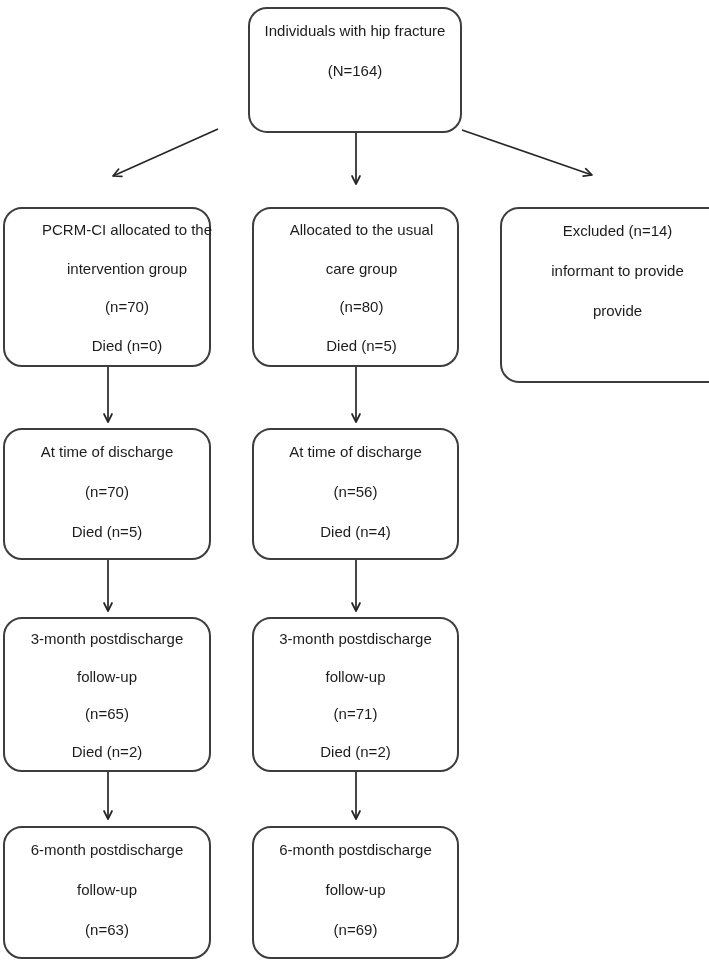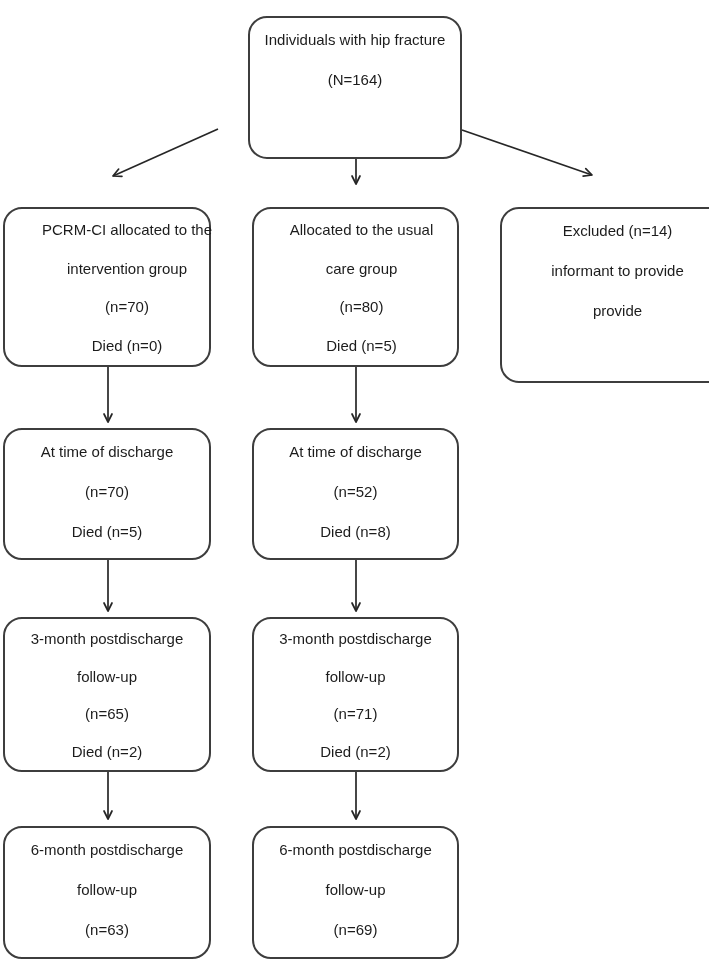--- a/index.html
+++ b/index.html
@@ -35,21 +35,21 @@
   .box .line{
     height:40px;
     display:flex;
     align-items:center;
     justify-content:center;
     font-size:15px;
     color:var(--text);
     white-space:nowrap;
   }
   
-  .b-top      {left:248px; top:7px;   width:214px; height:143px;margin-top:9px;}
+  .b-top      {left:248px; top:7px;   width:214px; height:126px;}
   .b-int-alloc{left:3px;   top:207px; width:208px; height:160px;padding-left:40px;}
   .b-usu-alloc{left:252px; top:207px; width:207px; height:160px;padding-left:12px;}
   .b-excluded {left:500px; top:207px; width:235px; height:176px;}
   .b-int-disch{left:3px;   top:428px; width:208px; height:132px;}
   .b-usu-disch{left:252px; top:428px; width:207px; height:132px;}
   .b-int-3mo  {left:3px;   top:617px; width:208px; height:155px;}
   .b-usu-3mo  {left:252px; top:617px; width:207px; height:155px;}
   .b-int-6mo  {left:3px;   top:826px; width:208px; height:133px;}
   .b-usu-6mo  {left:252px; top:826px; width:207px; height:133px;}
 </style>
@@ -101,22 +101,22 @@
   </div>
 
   <div class="box b-int-disch">
     <div class="line">At time of discharge</div>
     <div class="line">(n=70)</div>
     <div class="line">Died (n=5)</div>
   </div>
 
   <div class="box b-usu-disch">
     <div class="line">At time of discharge</div>
-    <div class="line">(n=52)</div>
-    <div class="line">Died (n=8)</div>
+    <div class="line">(n=56)</div>
+    <div class="line">Died (n=4)</div>
   </div>
 
   <div class="box b-int-3mo">
     <div class="line">3-month postdischarge</div>
     <div class="line">follow-up</div>
     <div class="line">(n=65)</div>
     <div class="line">Died (n=2)</div>
   </div>
 
   <div class="box b-usu-3mo">

